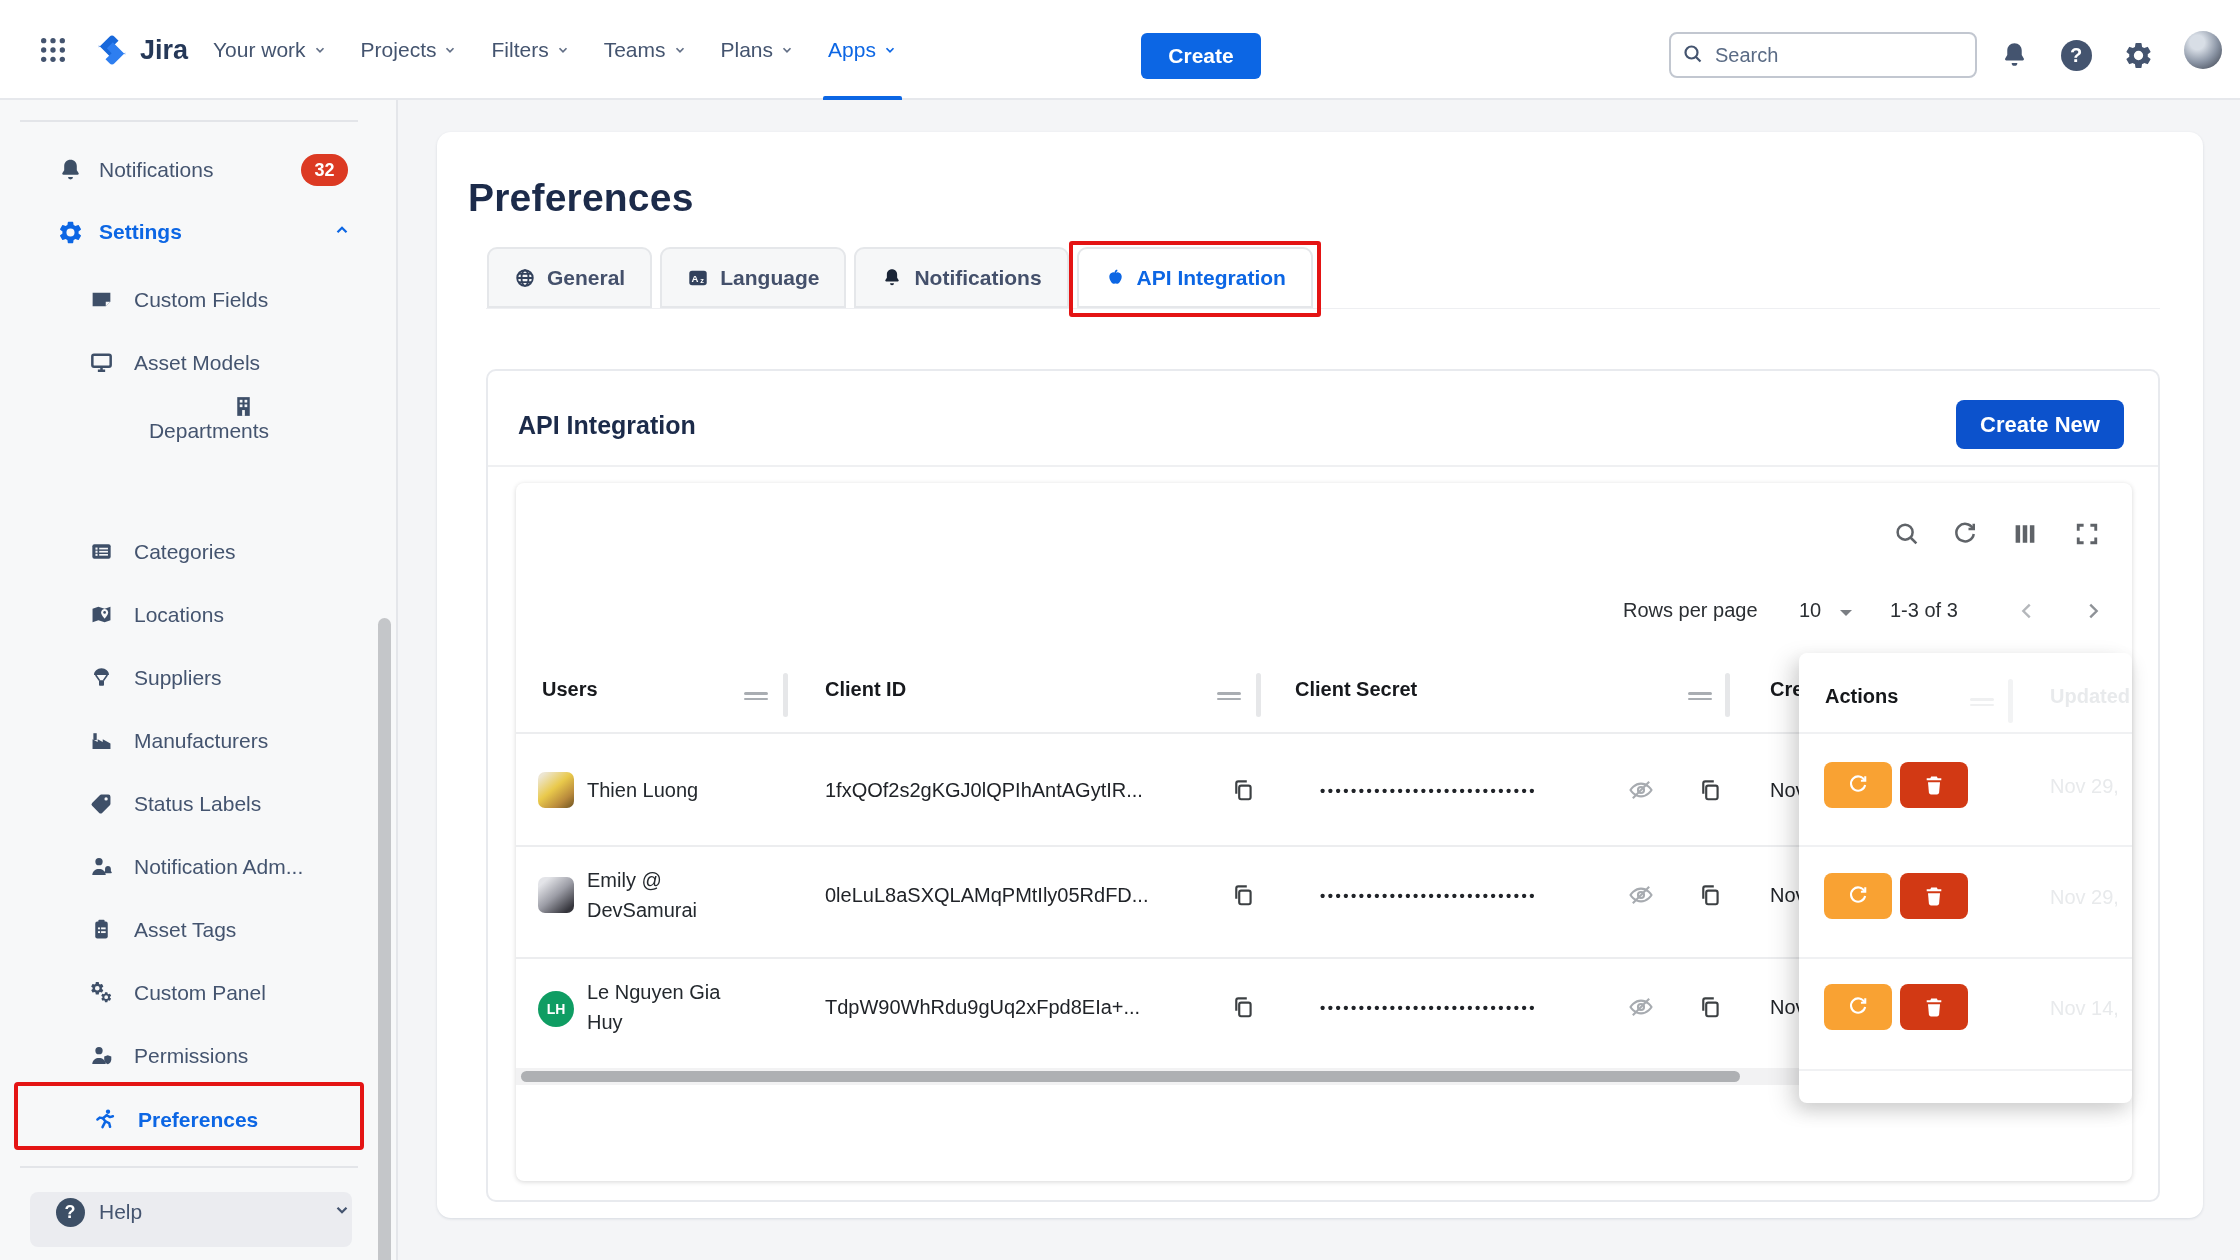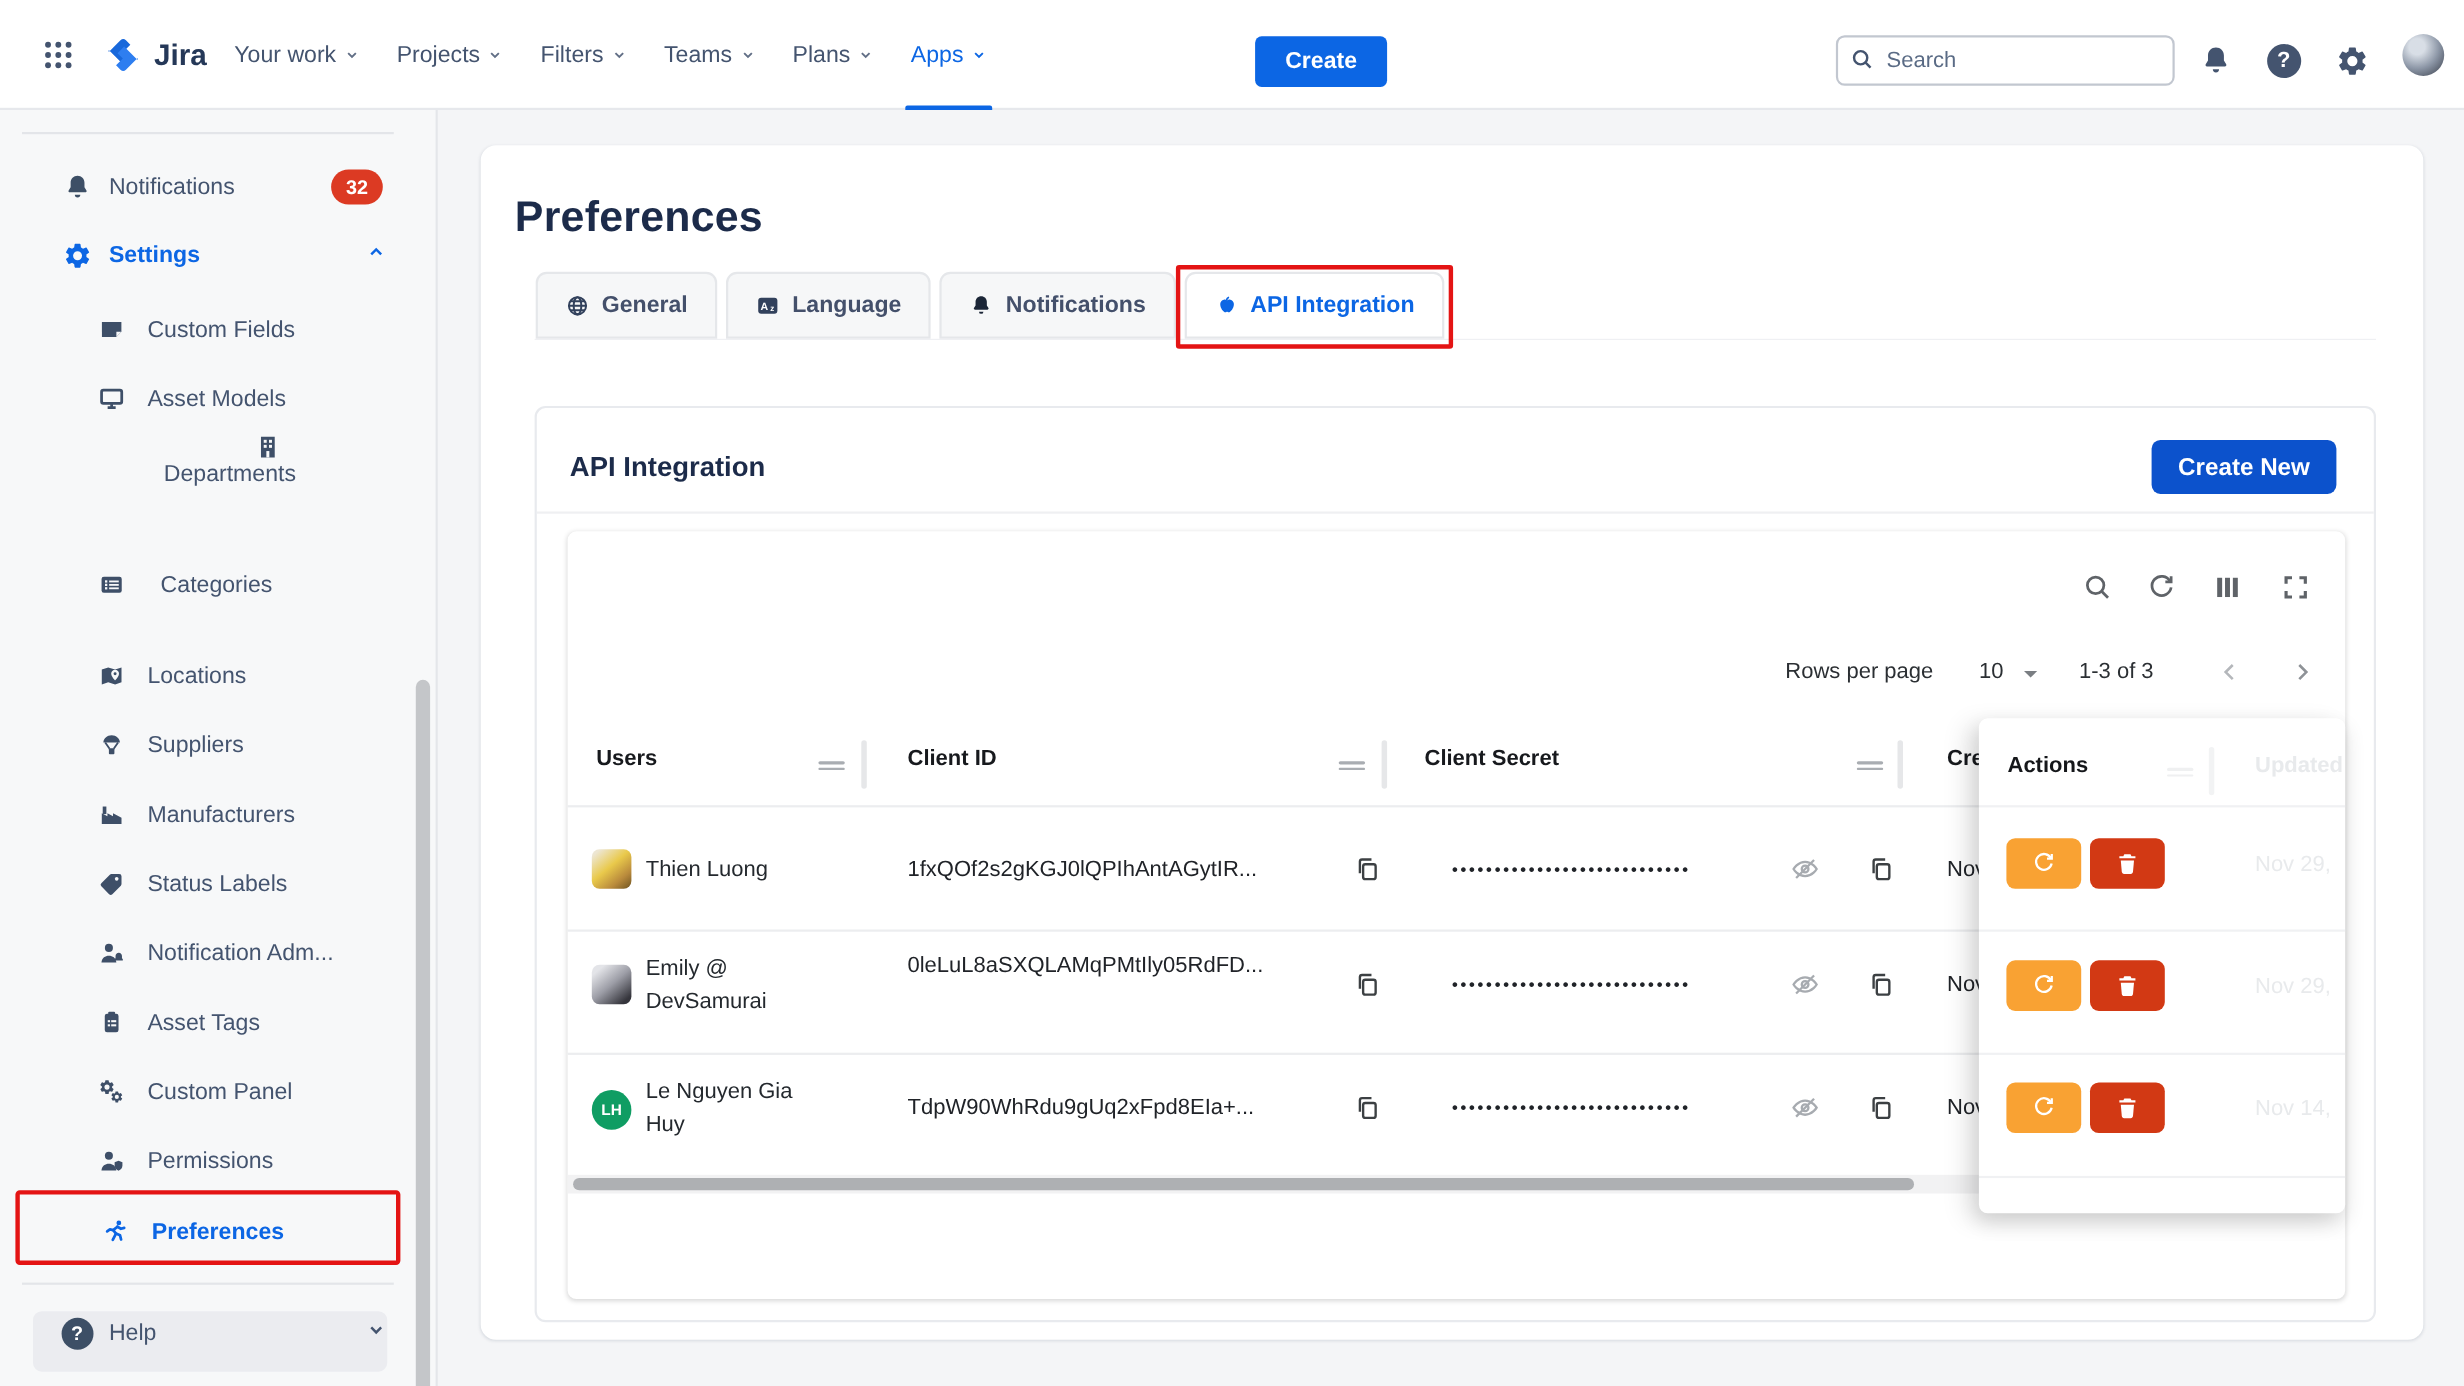--- a/index.html
+++ b/index.html
@@ -225,21 +225,21 @@
               <rect x="8.4" y="5.6" width="2.6" height="2.6"></rect>
               <rect x="13" y="5.6" width="2.6" height="2.6"></rect>
               <rect x="8.4" y="10" width="2.6" height="2.6"></rect>
               <rect x="13" y="10" width="2.6" height="2.6"></rect>
               <rect x="10.7" y="15.4" width="2.6" height="5.6"></rect>
             </g>
           </svg>
         </span>
       <span class="lbl">Departments</span>
     </div>
-    <div class="side-sub" style="top:400px;gap:12px;">
+    <div class="side-sub" style="top:420px;">
       <span class="sic">
           <svg width="25" height="25" viewBox="0 0 24 24" fill="#3E4F68">
             <rect x="3.2" y="5" width="17.6" height="14" rx="2"></rect>
             <g fill="#F7F8F9">
               <rect x="6.2" y="8.2" width="2" height="2"></rect>
               <rect x="9.8" y="8.4" width="8.4" height="1.6"></rect>
               <rect x="6.2" y="11.2" width="2" height="2"></rect>
               <rect x="9.8" y="11.4" width="8.4" height="1.6"></rect>
               <rect x="6.2" y="14.2" width="2" height="2"></rect>
               <rect x="9.8" y="14.4" width="8.4" height="1.6"></rect>
@@ -496,21 +496,21 @@
                   <path d="M5.8 15.5V5.8C5.8 4.8 6.6 4 7.6 4h7.9"></path>
                 </svg>
               </div>
             <span class="cell" style="left:1254px;top:296px;">Nov</span>
           </div>
           <div class="hline" style="top:362px;"></div>
 
           <div>
             <div class="av photo2" style="top:394px;"></div>
             <div class="name" style="top:382px;">Emily @ DevSamurai</div>
-            <span class="cell" style="left:309px;top:384px;">0leLuL8aSXQLAMqPMtIly05RdFD...</span>
+            <span class="cell" style="left:309px;top:401px;">0leLuL8aSXQLAMqPMtIly05RdFD...</span>
             <div class="rowic" style="left:712px;top:397px;">
                 <svg width="26" height="26" viewBox="0 0 24 24" fill="none" stroke="#3C4043" stroke-width="2">
                   <rect x="8.5" y="8" width="10.5" height="12.5" rx="1.8"></rect>
                   <path d="M5.8 15.5V5.8C5.8 4.8 6.6 4 7.6 4h7.9"></path>
                 </svg>
               </div>
             <span class="cell dots" style="left:804px;top:404px;">••••••••••••••••••••••••••••</span>
             <div class="rowic" style="left:1110px;top:397px;">
                 <svg width="28" height="28" viewBox="0 0 24 24" fill="none" stroke="#A7ABB0" stroke-width="1.8">
                   <path d="M3 12s3.3-5.5 9-5.5S21 12 21 12s-3.3 5.5-9 5.5S3 12 3 12z"></path>

